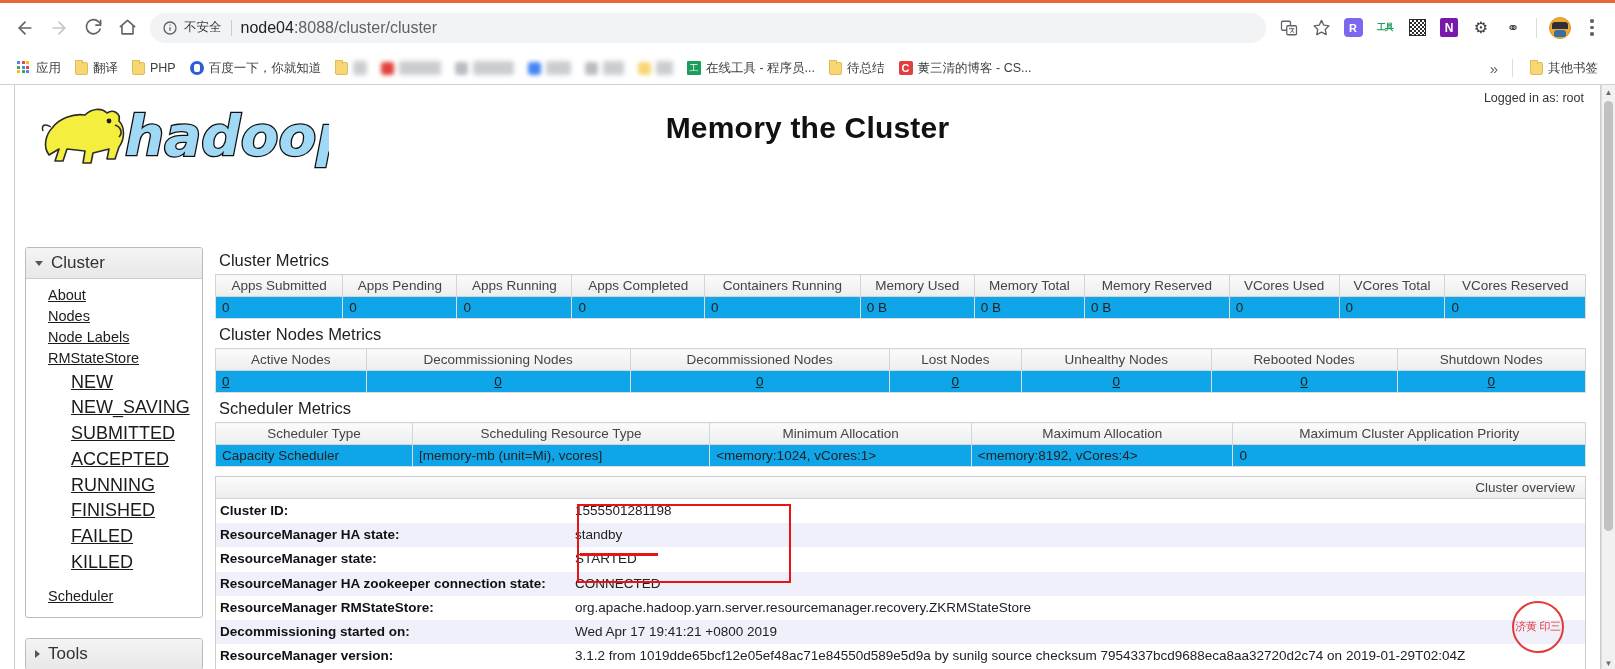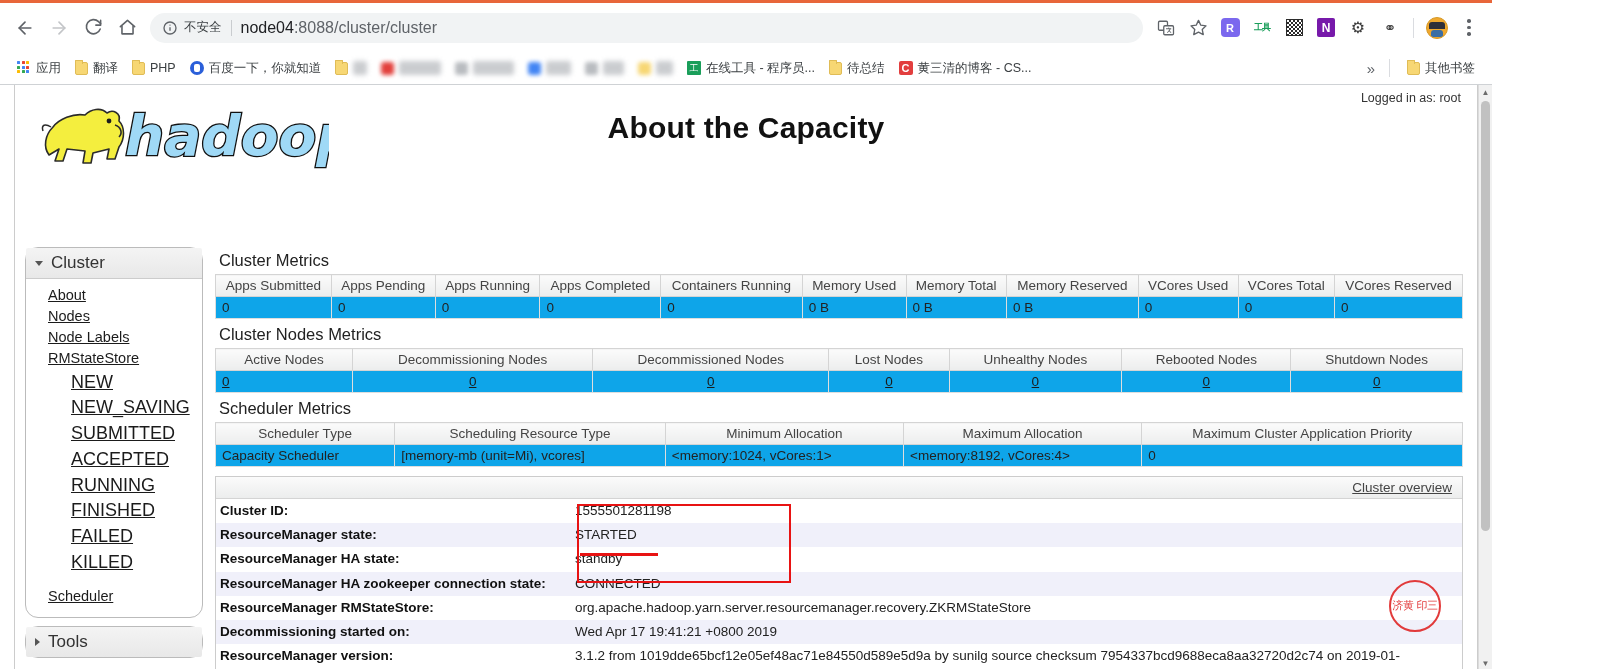--- a/index.html
+++ b/index.html
@@ -6,21 +6,21 @@
   html, body {
     margin: 0; padding: 0;
     width: 1615px; height: 669px;
     overflow: hidden;
     background: #fff;
     font-family: "Liberation Sans", sans-serif;
   }
 
   
   #browser {
-    width: 1492px; height: 669px;
+    width: 1615px; height: 669px;
     position: relative;
     background: #fff;
     border-top: 3px solid #e8663a;
   }
   .chrome-toolbar {
     height: 49px;
     display: flex;
     align-items: center;
     padding: 0 8px;
     background: #ffffff;
@@ -282,23 +282,23 @@
     color: #111;
     letter-spacing: .2px;
   }
 
   
   .sidebar{
     position:absolute; left:10px; top:162px; width:178px;
   }
   .nav-block{
     border:1px solid #bbb;
-    border-radius:13px;
+    border-radius:3px;
     background:#fff;
-    margin-bottom:8px;
+    margin-bottom:20px;
   }
   .nav-head{
     background: linear-gradient(#f4f4f4,#e8e8e8);
     border-bottom:1px solid #ccc;
     padding: 5px 9px;
     font-size: 17px;
     color: #333;
     display:flex; align-items:center; gap:8px;
     border-radius:2px 2px 0 0;
   }
@@ -374,21 +374,20 @@
     position:relative;
     background:#fff;
   }
   .ov-cap{
     background: linear-gradient(#fbfbfb,#eceded);
     border-bottom:1px solid #d4d4d4;
     text-align:right;
     padding: 3px 10px;
     font-size:13.5px;
     color:#444;
-    text-decoration:underline;
   }
   table.ov{
     width:100%;
     border-collapse:collapse;
     font-size:13.5px;
   }
   table.ov th{
     width: 355px;
     text-align:left;
     font-weight:bold;
@@ -636,21 +635,21 @@
           <g>
             <path d="M20 58 C14 50, 16 38, 24 30 C30 22, 44 16, 56 18 C62 12, 72 10, 78 16 C84 12, 92 16, 90 24 C96 30, 96 42, 90 50 L86 62 L78 62 L80 52 L64 56 L62 66 L54 66 L56 54 L38 52 L34 64 L26 64 L30 52 Z" fill="#f4ee3e" stroke="#2b2b2b" stroke-width="1.6" stroke-linejoin="round"></path>
             <circle cx="80" cy="24" r="2.4" fill="#1d1d1d"></circle>
             <path d="M86 28 C92 30, 94 36, 90 40" fill="none" stroke="#2b2b2b" stroke-width="1.6"></path>
             <path d="M22 30 C16 26, 12 28, 14 34" fill="none" stroke="#2b2b2b" stroke-width="1.5"></path>
           </g>
           <text x="96" y="58" font-family="DejaVu Sans, sans-serif" font-size="55" font-style="italic" font-weight="bold" fill="#9fd9f6" stroke="#111" stroke-width="2.6" paint-order="stroke">hadoop</text>
         </svg>
       </div>
 
-      <div class="page-title">About the Capacity</div>
+      <div class="page-title">Memory the Cluster</div>
 
       <div class="sidebar">
         <div class="nav-block">
           <div class="nav-head">
             <span class="tri-down"></span>
             <span>Cluster</span>
           </div>
           <div class="nav-body">
             <a class="nav-link" href="#">About</a>
             <a class="nav-link" href="#">Nodes</a>
@@ -756,26 +755,26 @@
 
         <div class="ov-wrap">
           <div class="ov-cap">Cluster overview</div>
           <table class="ov">
             <tbody>
                 <tr>
               <th>Cluster ID:</th>
               <td>1555501281198</td>
             </tr>
             <tr>
+              <th>ResourceManager HA state:</th>
+              <td>standby</td>
+            </tr>
+            <tr>
               <th>ResourceManager state:</th>
               <td>STARTED</td>
-            </tr>
-            <tr>
-              <th>ResourceManager HA state:</th>
-              <td>standby</td>
             </tr>
             <tr>
               <th>ResourceManager HA zookeeper connection state:</th>
               <td>CONNECTED</td>
             </tr>
             <tr>
               <th>ResourceManager RMStateStore:</th>
               <td>org.apache.hadoop.yarn.server.resourcemanager.recovery.ZKRMStateStore</td>
             </tr>
             <tr>
@@ -792,21 +791,21 @@
             </tr>
           </tbody>
             </table>
 
           <div class="ann-box" style="left:361px; top:27px; width:214px; height:79px;"></div>
           <div class="ann-underline" style="left:364px; top:76px; width:78px;"></div>
         </div>
 
       </div>
 
-      <div class="stamp" style="right:36px; bottom:38px;">
+      <div class="stamp" style="right:36px; bottom:17px;">
         <span>济黄 印三</span>
       </div>
 
     </div>
 
     <div class="scrollbar">
       <div class="scroll-arrow" style="top:0">▲</div>
       <div class="scroll-thumb" style="top:16px; height:430px;"></div>
       <div class="scroll-arrow" style="bottom:0">▼</div>
     </div>

